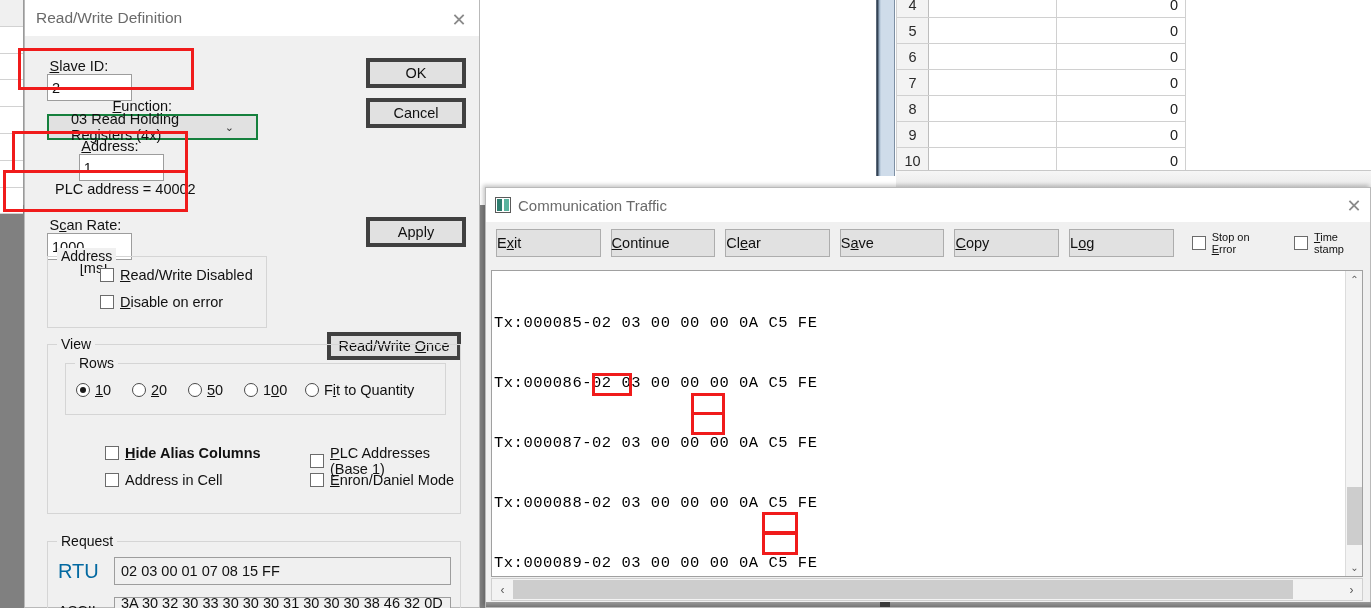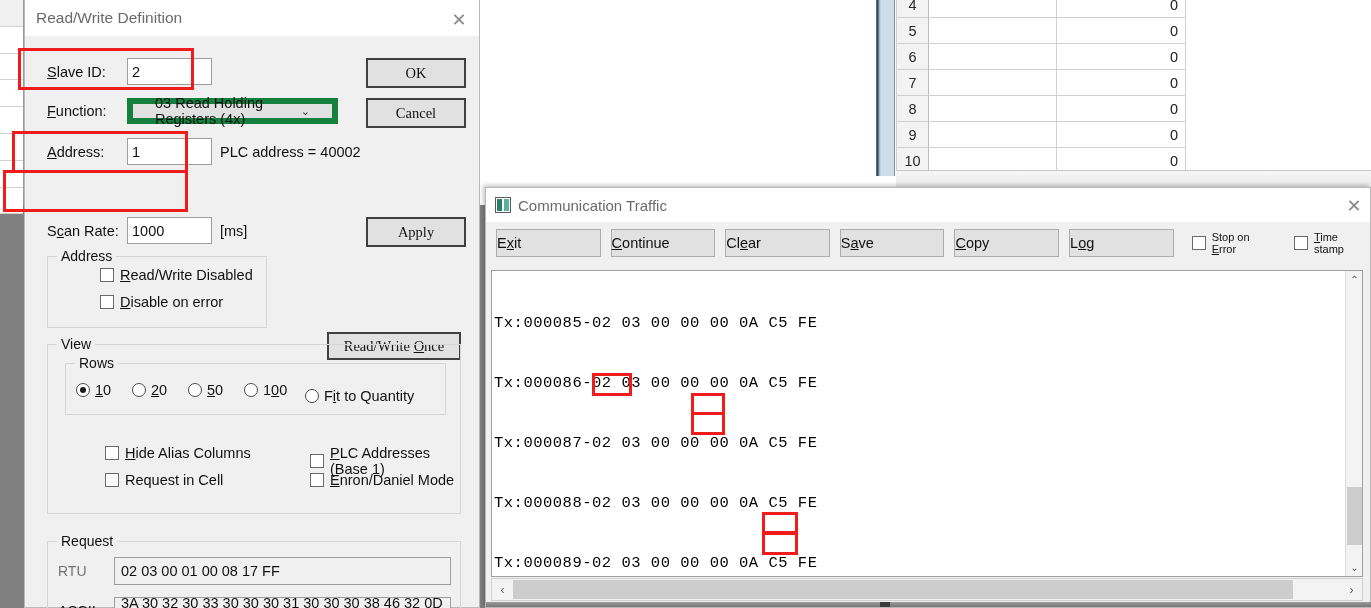--- a/index.html
+++ b/index.html
@@ -86,54 +86,54 @@
     position: relative;
   }
   .rw-close {
     position: absolute; right: 10px; top: 9px;
     width: 20px; height: 20px; color: #8a8a8a; font-size: 18px;
     display: flex; align-items: center; justify-content: center;
     font-family: "DejaVu Sans", sans-serif; cursor: default;
   }
   .rw-body { position: relative; height: 572px; padding: 0; }
 
-  .fld-row { position: absolute; display: flex; align-items: center; }
+  .fld-row { position: absolute; display: flex; align-items: center; flex-direction: column; }
   .fld-label {
     font-size: 14.5px; color: #111;
     width: 80px;
   }
   .fld-label u { text-decoration: underline; }
   .txtbox {
     background: #ffffff;
     border: 1px solid #9d9d9d;
     height: 27px;
     font-size: 14.5px;
     color: #111;
     padding: 1px 4px 0 4px;
     display: flex; align-items: center;
     font-family: "Liberation Sans", sans-serif;
   }
   .combo {
     background: #e1e1e1;
-    border: 6px solid #15803d;
+    border: 2px solid #15803d;
     height: 26px;
     font-size: 14.5px;
     color: #111;
     padding: 0 22px;
     display: flex; align-items: center; justify-content: space-between;
     width: 211px;
   }
   .combo .chev { color: #3a3a3a; font-size: 11px; margin-left: 8px; }
   .sidetext { font-size: 14.5px; color: #111; margin-left: 8px; white-space: nowrap; }
 
   .btn {
-    background: #e1e1e1; border: 2px solid #404040;
+    background: #e1e1e1; border: 4px solid #404040;
     font-size: 14.5px; color: #111;
     display: flex; align-items: center; justify-content: center;
-    font-family: Liberation Serif, serif;
+    font-family: Liberation Sans, sans-serif;
     cursor: default;
   }
   .btn-big { position: absolute; width: 100px; height: 30px; }
 
   .groupbox {
     position: absolute;
     border: 1px solid #d5d5d5;
   }
   .group-title {
     position: absolute; top: -9px; left: 9px;
@@ -400,49 +400,49 @@
             <span><u>2</u>0</span>
           </div>
           <div class="rad-row" style="position:absolute; left:122px; top:18px;">
             <span class="rad"></span>
             <span><u>5</u>0</span>
           </div>
           <div class="rad-row" style="position:absolute; left:178px; top:18px;">
             <span class="rad"></span>
             <span>1<u>0</u>0</span>
           </div>
-          <div class="rad-row" style="position:absolute; left:239px; top:24px;">
+          <div class="rad-row" style="position:absolute; left:239px; top:18px;">
             <span class="rad"></span>
             <span>F<u>i</u>t to Quantity</span>
           </div>
         </div>
 
-        <div class="chk-row" style="position:absolute; left:17px; top:100px;">
+        <div class="chk-row" style="position:absolute; left:17px; top:100px;font-weight:bold;">
           <span class="chk"></span>
           <span><u>H</u>ide Alias Columns</span>
         </div>
         <div class="chk-row" style="position:absolute; left:222px; top:100px;">
           <span class="chk"></span>
           <span><u>P</u>LC Addresses (Base 1)</span>
         </div>
         <div class="chk-row" style="position:absolute; left:17px; top:127px;">
           <span class="chk"></span>
-          <span>Request in Cell</span>
+          <span>Address in Cell</span>
         </div>
         <div class="chk-row" style="position:absolute; left:222px; top:127px;">
           <span class="chk"></span>
           <span><u>E</u>nron/Daniel Mode</span>
         </div>
       </div>
 
       <div class="groupbox" style="left:22px; top:505px; width:414px; height:92px;">
         <span class="group-title">Request</span>
         <div style="position:absolute; left:10px; top:15px; display:flex; align-items:center;">
-          <span style="width:56px; font-size:14px; color:#737373;">RTU</span>
-          <div class="reqbox" style="width:337px;">02 03 00 01 00 08 17 FF</div>
+          <span style="width:56px; font-size:20px; color:#0369a1;">RTU</span>
+          <div class="reqbox" style="width:337px;">02 03 00 01 07 08 15 FF</div>
         </div>
         <div style="position:absolute; left:10px; top:55px; display:flex; align-items:center;">
           <span style="width:56px; font-size:14.5px; color:#111;">ASCII</span>
           <div class="reqbox" style="width:337px;">3A 30 32 30 33 30 30 30 31 30 30 30 38 46 32 0D 0A</div>
         </div>
       </div>
 
     </div>
   </div>
 

